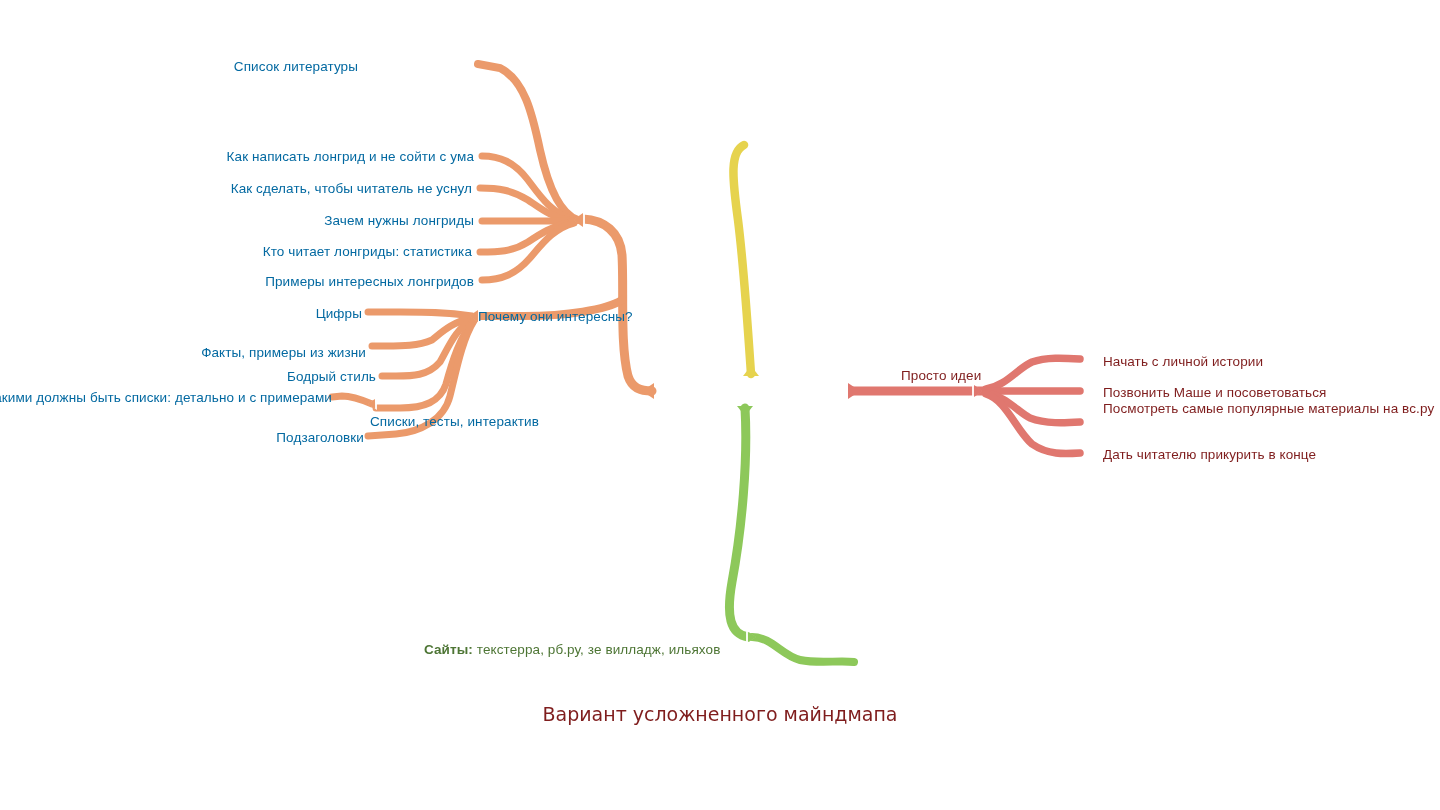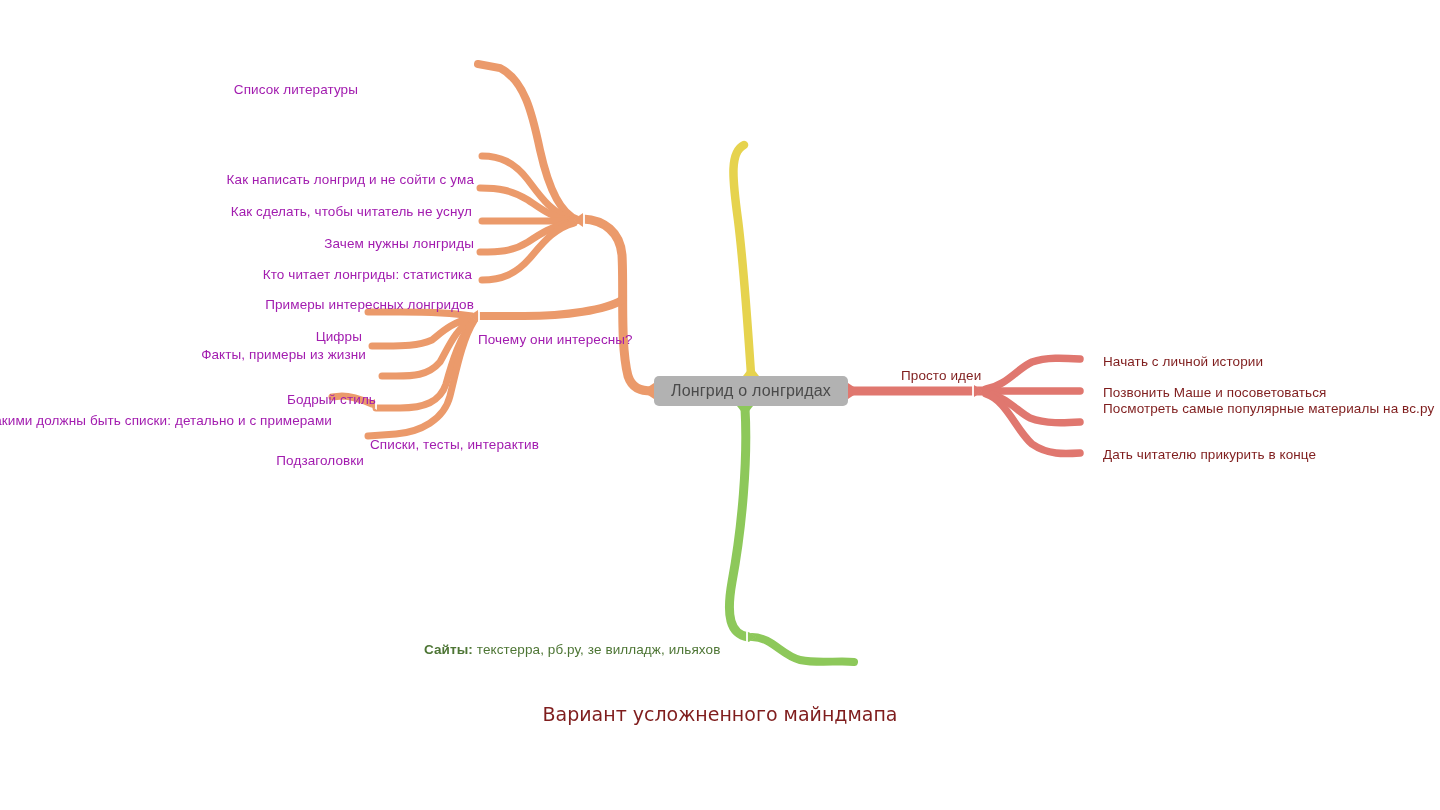--- a/index.html
+++ b/index.html
@@ -27,21 +27,21 @@
   }
   .node-label {
     position: absolute;
     font-size: 13.5px;
     line-height: 17px;
     white-space: nowrap;
     letter-spacing: 0.1px;
   }
   .label-left { text-align: right; }
   .label-right { text-align: left; }
-  .orange-text { color: #a21caf; margin-top: 23px; }
+  .orange-text { color: #0369a1; }
   .red-text { color: #7f1d1d; }
   .yellow-text { color: #8c7a22; }
   .green-text { color: #4d7534; }
   .multiline { white-space: normal; width: 300px; line-height: 19px; }
   .bold-lead { font-weight: bold; }
   #central-node {
     position: absolute;
     left: 654px;
     top: 376px;
     width: 194px;
@@ -151,23 +151,20 @@
       <path d="M 745 408 C 748 460 742 528 732 582 C 726 616 730 634 748 637" fill="none" stroke="#8dc85a" stroke-width="9" stroke-linecap="round"></path>
       <polygon points="737,406 745,416 753,406" fill="#8dc85a"></polygon>
 
       <path d="M 752 637 C 772 637 782 656 800 660 C 820 664 838 660 854 662" fill="none" stroke="#8dc85a" stroke-width="8" stroke-linecap="round"></path>
       <polygon points="746,631 756,637 746,643" fill="#ffffff" opacity="0.9"></polygon>
       <polygon points="748,632 757,637 748,642" fill="#8dc85a"></polygon>
     </g>
 
   </svg>
 
-  <div id="central-node">
-    <span id="central-node-label">Лонгрид о лонгридах</span>
-  </div>
 
   <div class="node-label label-left orange-text" style="right:1082px; top:58px;">
     <span>Список литературы</span>
   </div>
   <div class="node-label label-left orange-text" style="right:966px; top:148px;">
     <span>Как написать лонгрид и не сойти с ума</span>
   </div>
   <div class="node-label label-left orange-text" style="right:968px; top:180px;">
     <span>Как сделать, чтобы читатель не уснул</span>
   </div>
@@ -181,21 +178,21 @@
     <span>Примеры интересных лонгридов</span>
   </div>
 
   <div class="node-label label-right orange-text" style="left:478px; top:308px;">
     <span>Почему они интересны?</span>
   </div>
 
   <div class="node-label label-left orange-text" style="right:1078px; top:305px;padding-left:20px;">
     <span>Цифры</span>
   </div>
-  <div class="node-label label-left orange-text" style="right:1074px; top:323px;text-align:center;">
+  <div class="node-label label-left orange-text" style="right:1074px; top:344px;text-align:center;">
     <span>Факты, примеры из жизни</span>
   </div>
   <div class="node-label label-left orange-text" style="right:1064px; top:368px;">
     <span>Бодрый стиль</span>
   </div>
   <div class="node-label label-right orange-text" style="left:370px; top:413px;">
     <span>Списки, тесты, интерактив</span>
   </div>
   <div class="node-label label-left orange-text" style="right:1076px; top:429px;">
     <span>Подзаголовки</span>

